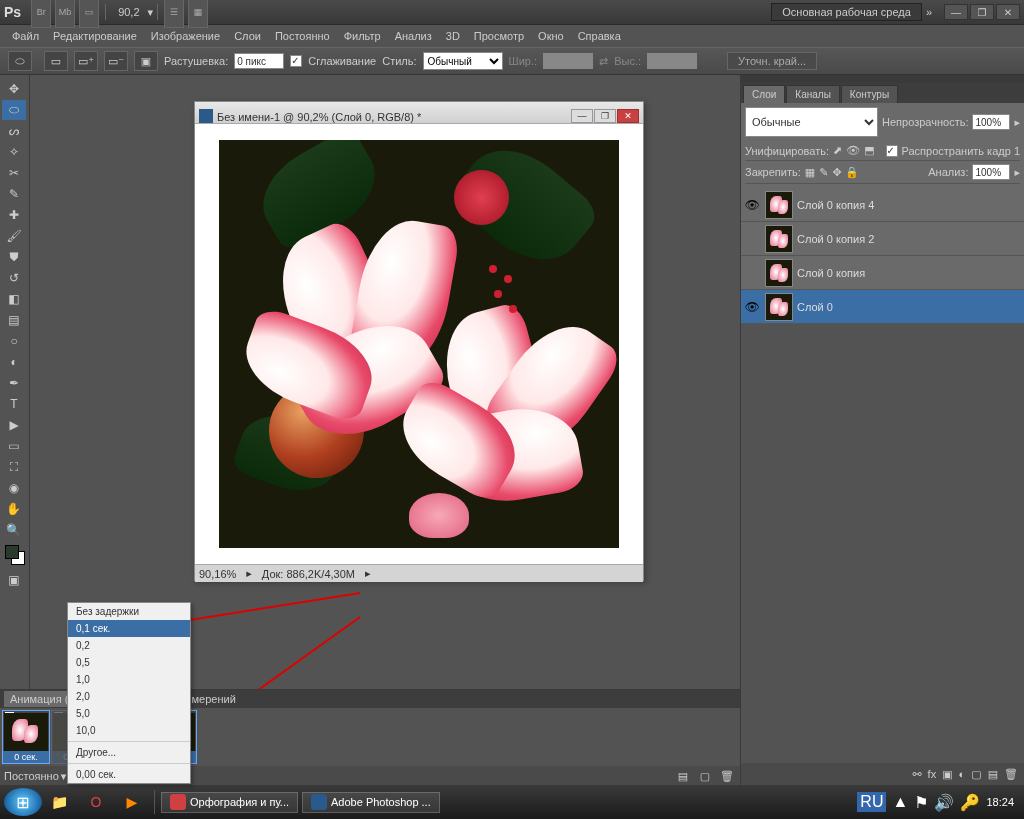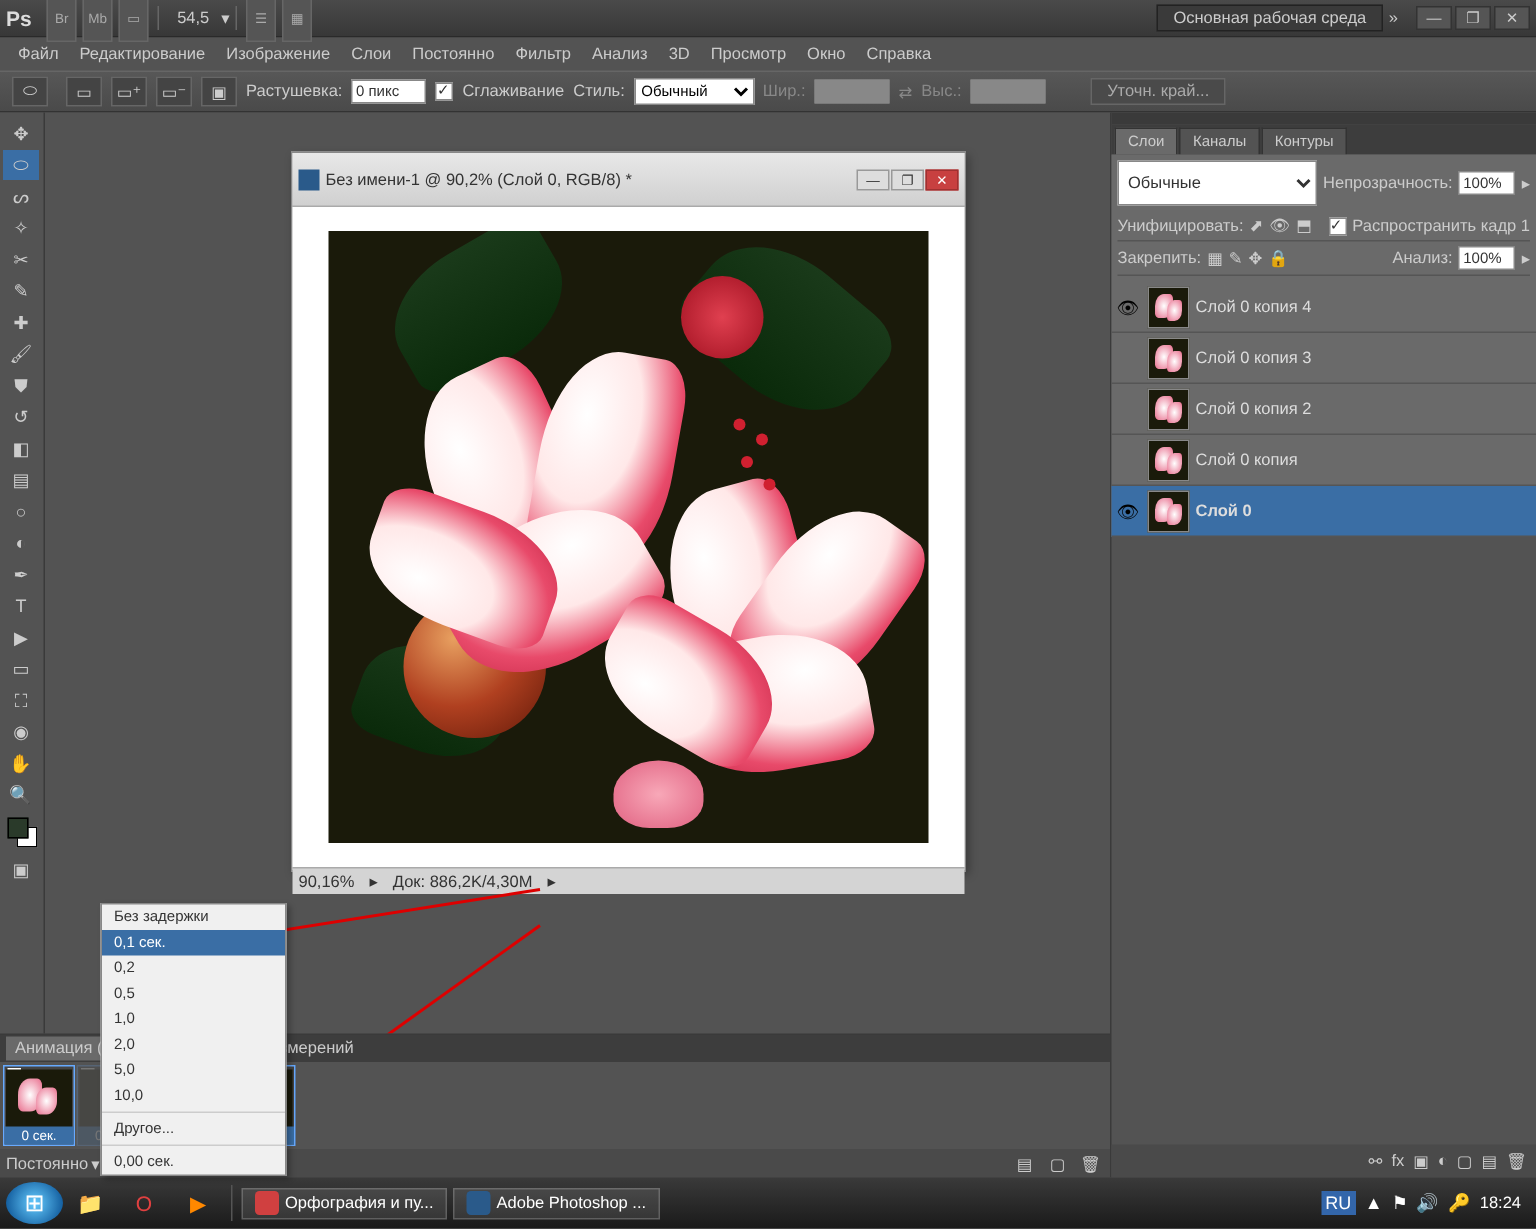--- a/index.html
+++ b/index.html
@@ -24,21 +24,21 @@
 .chk.on::after{content:"✓";color:#333;font-size:10px;display:block;line-height:10px}
 .workarea{position:absolute;top:75px;left:0;right:0;bottom:34px;display:flex}
 .toolbox{width:30px;background:#535353;border-right:1px solid #3a3a3a;padding:4px 2px;display:flex;flex-direction:column;gap:1px}
 .tool{width:24px;height:20px;display:flex;align-items:center;justify-content:center;color:#ccc;font-size:12px}
 .tool.sel{background:#3a6ea5}
 .swatch{width:20px;height:20px;margin:4px auto;position:relative}
 .swatch .fg{width:14px;height:14px;background:#2a3a2a;border:1px solid #000;position:absolute;top:0;left:0}
 .swatch .bg{width:14px;height:14px;background:#fff;border:1px solid #000;position:absolute;bottom:0;right:0}
 .canvas-area{flex:1;background:#535353;position:relative}
 .doc-window{position:absolute;top:26px;left:164px;width:450px;height:480px;background:#d4d4d4;border:1px solid #888;box-shadow:2px 2px 6px rgba(0,0,0,.3)}
-.doc-title{height:36px;background:linear-gradient(#e8e8e8,#d0d0d0);display:flex;align-items:center;padding:0 4px;font-size:10px;color:#333;border-bottom:1px solid #aaa}
+.doc-title{height:22px;background:linear-gradient(#e8e8e8,#d0d0d0);display:flex;align-items:flex-end;padding:0 4px;font-size:10px;color:#333;border-bottom:1px solid #aaa}
 .doc-title .dicon{width:14px;height:14px;background:#2a5a8a;margin-right:4px}
 .doc-title .dbtns{margin-left:auto;display:flex;gap:1px}
 .doc-title .db{width:22px;height:14px;display:flex;align-items:center;justify-content:center;font-size:9px}
 .db.min{background:#ddd;border:1px solid #999}
 .db.max{background:#ddd;border:1px solid #999}
 .db.close{background:#c84040;color:#fff;border:1px solid #a03030}
 .doc-canvas{width:100%;height:440px;background:#fff;display:flex;align-items:center;justify-content:center}
 .artwork{width:400px;height:408px;background:#1a1a0a;position:relative;overflow:hidden}
 .doc-status{height:18px;background:#d4d4d4;border-top:1px solid #aaa;display:flex;align-items:center;font-size:10px;color:#333;padding:0 4px;gap:10px}
 .callout{position:absolute;top:510px;left:332px;width:164px;padding:6px;background:#fff;border:2px solid #d00;color:#000;font-weight:bold;font-size:11px;line-height:1.3}
@@ -69,37 +69,37 @@
 .aframe .fthumb{width:44px;height:40px;background:#1a1a0a;margin:2px auto;overflow:hidden;position:relative}
 .aframe .ftime{position:absolute;bottom:0;left:0;right:0;background:#3a6ea5;color:#fff;font-size:9px;text-align:center;padding:1px 0}
 .anim-ctrl{height:20px;background:#4a4a4a;display:flex;align-items:center;padding:0 4px;gap:2px;color:#ccc;font-size:10px}
 .actrl-btn{width:18px;height:16px;display:flex;align-items:center;justify-content:center}
 .taskbar{position:absolute;bottom:0;left:0;right:0;height:34px;background:linear-gradient(#3a3a3a,#1a1a1a);display:flex;align-items:center;padding:0 4px}
 .start{width:38px;height:28px;background:radial-gradient(circle,#6cf,#048);border-radius:50%;display:flex;align-items:center;justify-content:center;color:#fff;font-size:16px}
 .task-icon{width:32px;height:28px;margin:0 2px;display:flex;align-items:center;justify-content:center;color:#8cf;font-size:14px}
 .task-item{height:21px;padding:0 8px;background:rgba(255,255,255,.1);border:1px solid rgba(255,255,255,.2);display:flex;align-items:center;color:#fff;margin:0 2px;font-size:11px;max-width:150px;overflow:hidden;white-space:nowrap}
 .task-item .ti-icon{width:16px;height:16px;margin-right:4px;flex-shrink:0}
 .tray{margin-left:auto;display:flex;align-items:center;gap:6px;color:#fff;padding:0 6px}
-.tray-icon{font-size:12px}
+.tray-icon{font-size:16px}
 .panel-lockrow{display:flex;align-items:center;gap:4px;padding:3px 0;font-size:10px;border-bottom:1px solid #555}
 .petal{position:absolute;background:radial-gradient(ellipse at 30% 30%,#fff,#ffe8e8 40%,#e84a6a 70%,#c02040);border-radius:50% 20% 50% 20%}
 .leaf{position:absolute;background:linear-gradient(#1a3a1a,#0a2a0a);border-radius:50% 20%}
 .fruit{position:absolute;background:radial-gradient(circle at 35% 30%,#e8a060,#b04020,#601808);border-radius:50%}
 .mini-petal{position:absolute;background:radial-gradient(#fff,#e86a8a);border-radius:50% 20%}
 </style>
 </head>
 <body>
 
 <div class="titlebar">
   <span class="ps">Ps</span>
   <div class="tb-icon">Br</div>
   <div class="tb-icon">Mb</div>
   <div class="tb-icon">▭</div>
   <div class="sep"></div>
-  <span class="zoom">54,5</span>
+  <span class="zoom">90,2</span>
   <span>▾</span>
   <div class="sep"></div>
   <div class="tb-icon">☰</div>
   <div class="tb-icon">▦</div>
   <div class="right">
     <div class="workspace-btn">Основная рабочая среда</div>
     <span>»</span>
     <div class="win-btns">
       <div class="win-btn">—</div>
       <div class="win-btn">❐</div>
@@ -292,45 +292,37 @@
             <div class="mini-petal" style="top:8px;left:12px;width:10px;height:14px"></div>
           </div>
         <span class="lname">Слой 0 копия 4</span>
       </div>
       <div class="layer">
         <div class="eye"></div>
         <div class="thumb">
             <div class="mini-petal" style="top:4px;left:4px;width:12px;height:16px"></div>
             <div class="mini-petal" style="top:8px;left:12px;width:10px;height:14px"></div>
           </div>
-        <span class="lname">Слой 0 копия 3</span>
-      </div>
-      <div class="layer">
-        <div class="eye"></div>
-        <div class="thumb">
-            <div class="mini-petal" style="top:4px;left:4px;width:12px;height:16px"></div>
-            <div class="mini-petal" style="top:8px;left:12px;width:10px;height:14px"></div>
-          </div>
         <span class="lname">Слой 0 копия 2</span>
       </div>
       <div class="layer">
         <div class="eye"></div>
         <div class="thumb">
             <div class="mini-petal" style="top:4px;left:4px;width:12px;height:16px"></div>
             <div class="mini-petal" style="top:8px;left:12px;width:10px;height:14px"></div>
           </div>
         <span class="lname">Слой 0 копия</span>
       </div>
       <div class="layer sel">
         <div class="eye">👁</div>
         <div class="thumb">
             <div class="mini-petal" style="top:4px;left:4px;width:12px;height:16px"></div>
             <div class="mini-petal" style="top:8px;left:12px;width:10px;height:14px"></div>
           </div>
-        <span class="lname" style="font-weight:bold">Слой 0</span>
+        <span class="lname" style="font-weight:normal">Слой 0</span>
       </div>
     </div>
     <div style="flex:1"></div>
     <div style="height:22px;background:#4a4a4a;display:flex;align-items:center;justify-content:flex-end;gap:6px;padding:0 6px;color:#ccc">
       <span>⚯</span>
       <span>fx</span>
       <span>▣</span>
       <span>◐</span>
       <span>▢</span>
       <span>▤</span>

